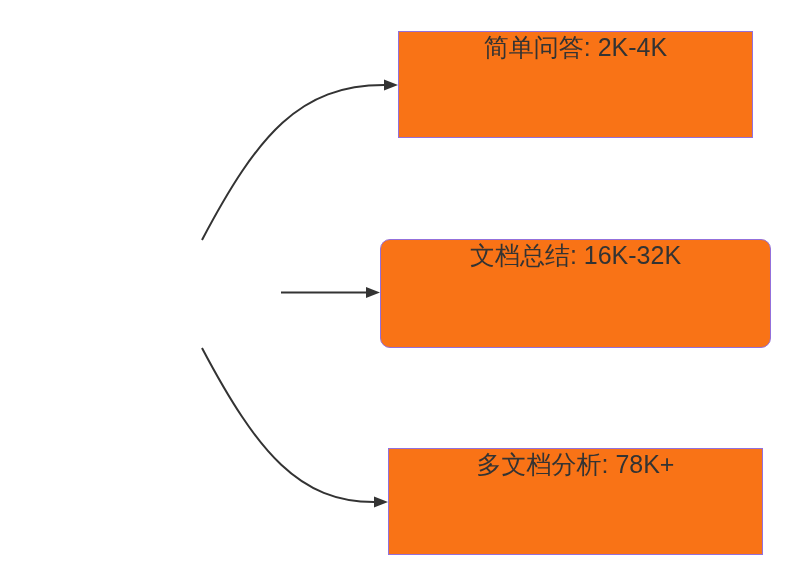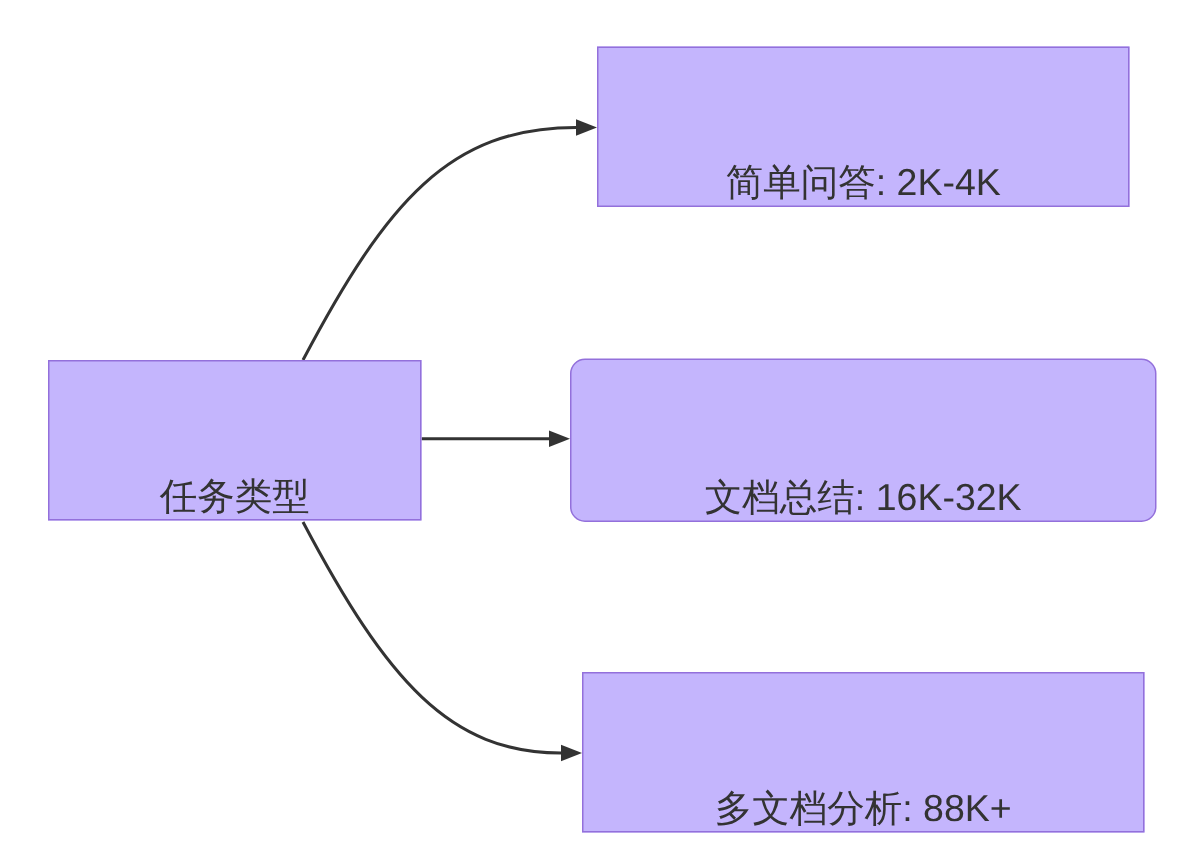--- a/index.html
+++ b/index.html
@@ -27,24 +27,24 @@
     stroke: #333333;
     stroke-width: 2px;
   }
   .arrowhead {
     fill: #333333;
     stroke: none;
   }
   .node {
     position: absolute;
     box-sizing: border-box;
-    background: #c4b5fd;
+    background: #f97316;
     border: 1.5px solid #9370DB;
     display: flex;
-    align-items: flex-end;
+    align-items: flex-start;
     justify-content: center;
     color: #333333;
     font-size: 25px;
     line-height: 1.2;
     white-space: nowrap;
     text-align: center;
   }
   .node-root   { left: 32px;  top: 240px; width: 249px; height: 107px; }
   .node-child1 { left: 398px; top: 31px;  width: 355px; height: 107px; }
   .node-child2 { left: 380px; top: 239px; width: 391px; height: 109px; border-radius: 10px; }
@@ -60,29 +60,26 @@
     <path class="edge-path" d="M 202 240 C 258 134, 300 85, 384 85"></path>
     <polygon class="arrowhead" points="384,79.5 398,85 384,90.5"></polygon>
 
     <path class="edge-path" d="M 281 292.5 L 366 292.5"></path>
     <polygon class="arrowhead" points="366,287 380,292.5 366,298"></polygon>
 
     <path class="edge-path" d="M 202 348 C 258 454, 300 502, 374 502"></path>
     <polygon class="arrowhead" points="374,496.5 388,502 374,507.5"></polygon>
   </svg>
 
-  <div class="node node-root">
-    <span>任务类型</span>
-  </div>
 
   <div class="node node-child1">
     <span>简单问答: 2K-4K</span>
   </div>
 
   <div class="node node-child2">
     <span>文档总结: 16K-32K</span>
   </div>
 
   <div class="node node-child3">
-    <span>多文档分析: 88K+</span>
+    <span>多文档分析: 78K+</span>
   </div>
 
 </div>
 
 </body></html>

